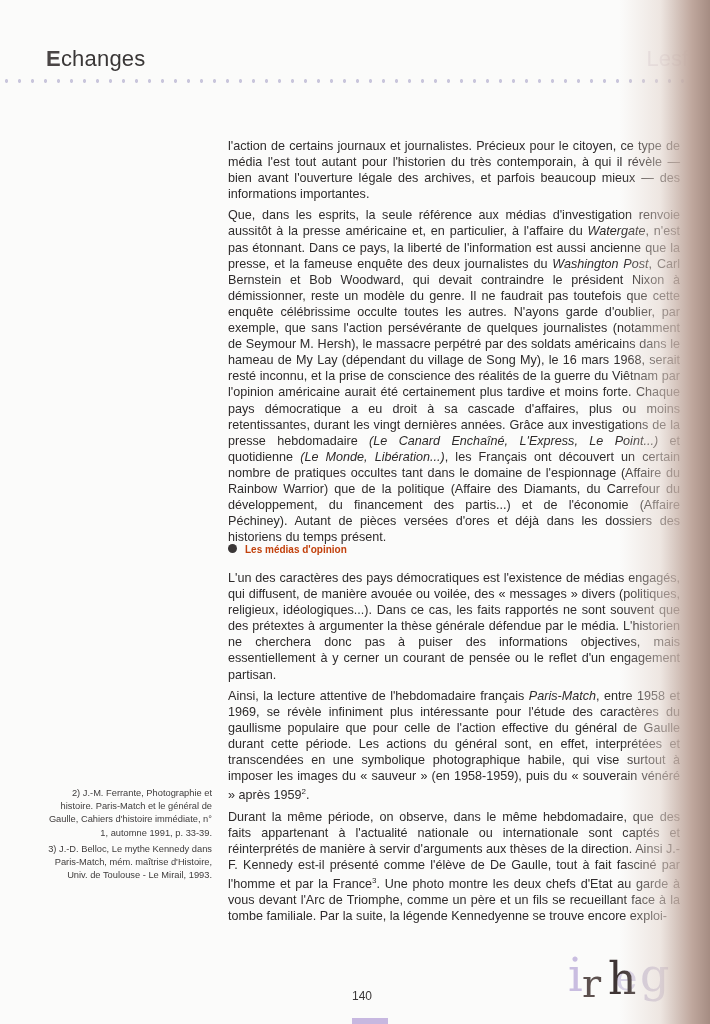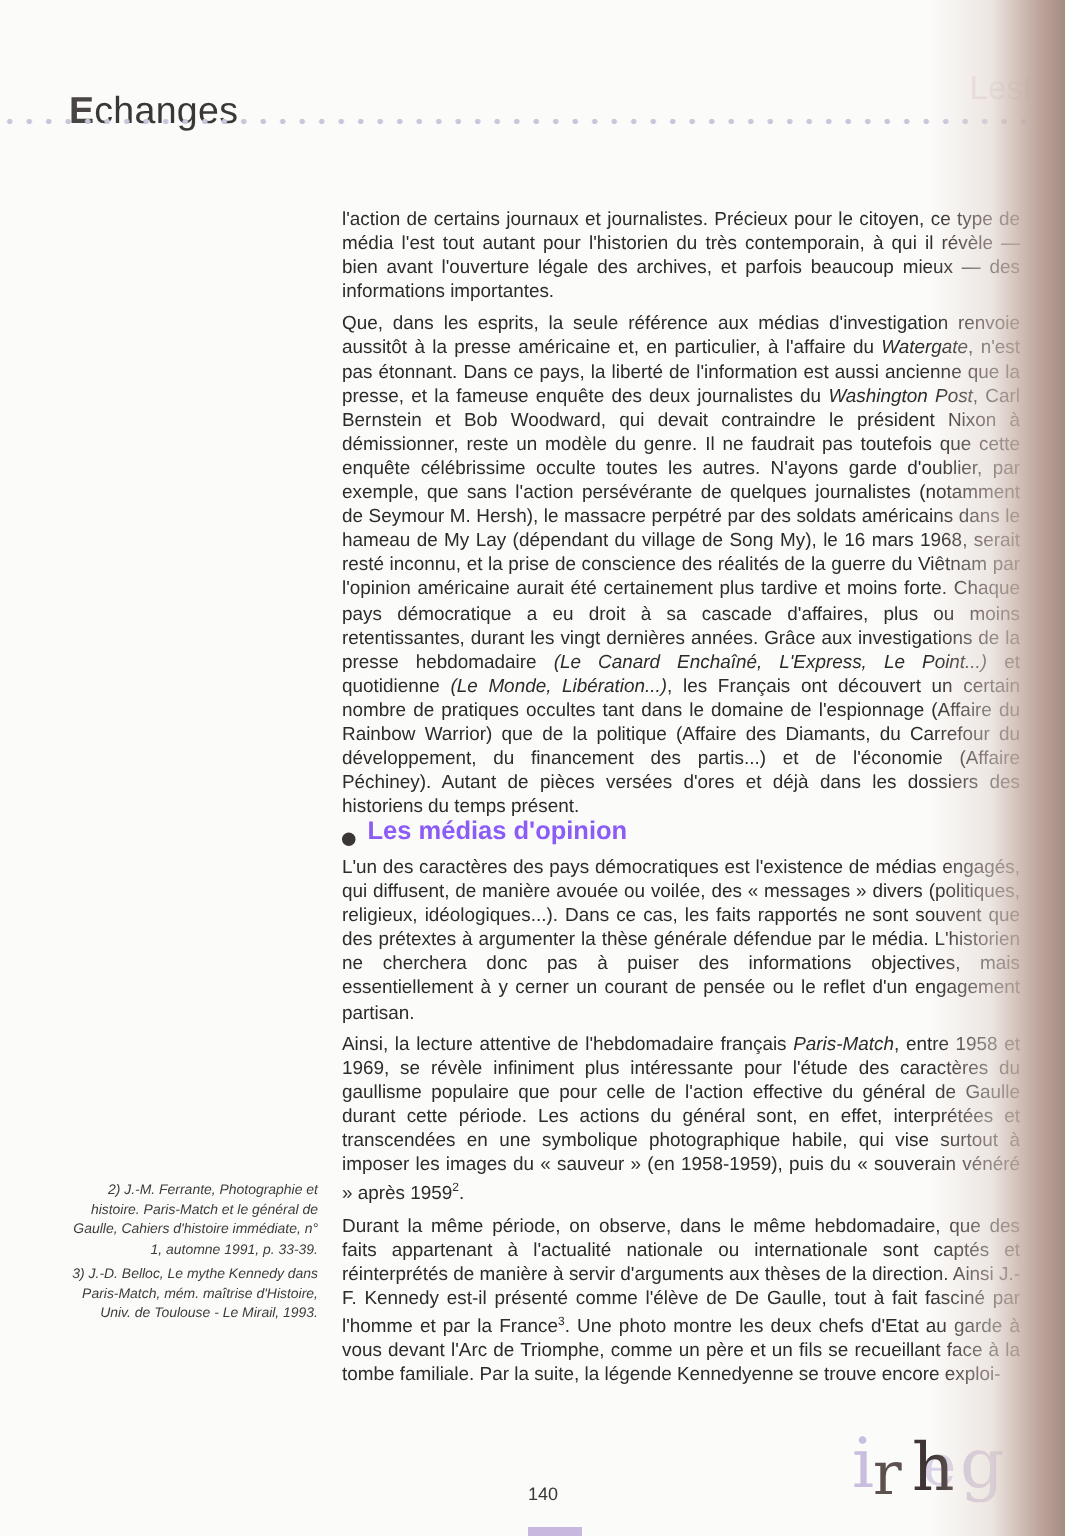--- a/index.html
+++ b/index.html
@@ -9,45 +9,45 @@
     font-family: "Liberation Sans", sans-serif;
     color: #2e2b2b;
   }
   .spine {
     position: absolute; top: 0; right: 0; width: 90px; height: 1024px;
     background: linear-gradient(to right, rgba(251,251,250,0) 0%, rgba(226,212,204,0.55) 45%, #bfa79d 80%, #a58c82 100%);
     pointer-events: none; z-index: 5;
   }
   .header-title {
     position: absolute; left: 46px; top: 46px;
-    font-size: 25px; color: #3a3737; letter-spacing: 0.2px; margin-top: 14px;
+    font-size: 22px; color: #3a3737; letter-spacing: 0.2px;
   }
   .header-title .cap { font-weight: bold; color: #4a4545; }
   .ghost {
     position: absolute; right: 22px; top: 46px; font-size: 22px; color: #e8e2e6;
   }
   .dots {
     position: absolute; left: 0; top: 78px; width: 710px; height: 6px;
     background-image: radial-gradient(circle, #c9c6dc 1.6px, transparent 2px);
     background-size: 13px 6px; background-repeat: repeat-x;
   }
   .col {
     position: absolute; left: 228px; width: 452px;
     font-size: 12.6px; line-height: 16.1px; text-align: justify;
   }
   .col p { margin: 0 0 5px 0; }
   .col em { font-style: italic; }
   .section-head {
-    position: absolute; left: 228px; top: 544px; font-weight: bold; font-size: 17px;
-    display: flex; align-items: flex-end; gap: 8px; color: #8b5cf6;
+    position: absolute; left: 228px; top: 544px; font-weight: bold; font-size: 10px;
+    display: flex; align-items: flex-start; gap: 8px; color: #c2410c;
   }
   .bullet { width: 9px; height: 9px; border-radius: 50%; background: #3a3636; display: inline-block; }
   .footnotes {
     position: absolute; left: 46px; top: 787px; width: 166px;
-    font-size: 9.3px; line-height: 13.2px; font-style: italic; text-align: right; color: #3e3b3b;
+    font-size: 9.3px; line-height: 13.2px; text-align: right; color: #3e3b3b;
   }
   .footnotes p { margin: 0 0 3px 0; }
   .pageno { position: absolute; left: 352px; top: 989px; font-size: 12px; color: #3a3737; }
   .page-tab { position: absolute; left: 352px; top: 1018px; width: 36px; height: 6px; background: #c7b8e0; }
   .logo {
     position: absolute; left: 568px; top: 950px; font-family: "DejaVu Serif", serif; font-size: 46px;
     line-height: 46px; height: 52px; width: 140px;
   }
   .logo .i { position: absolute; left: 0; top: 2px; color: #c9bde0; }
   .logo .e { position: absolute; left: 47px; top: 4px; color: #d8d2e6; font-size: 38px; }

